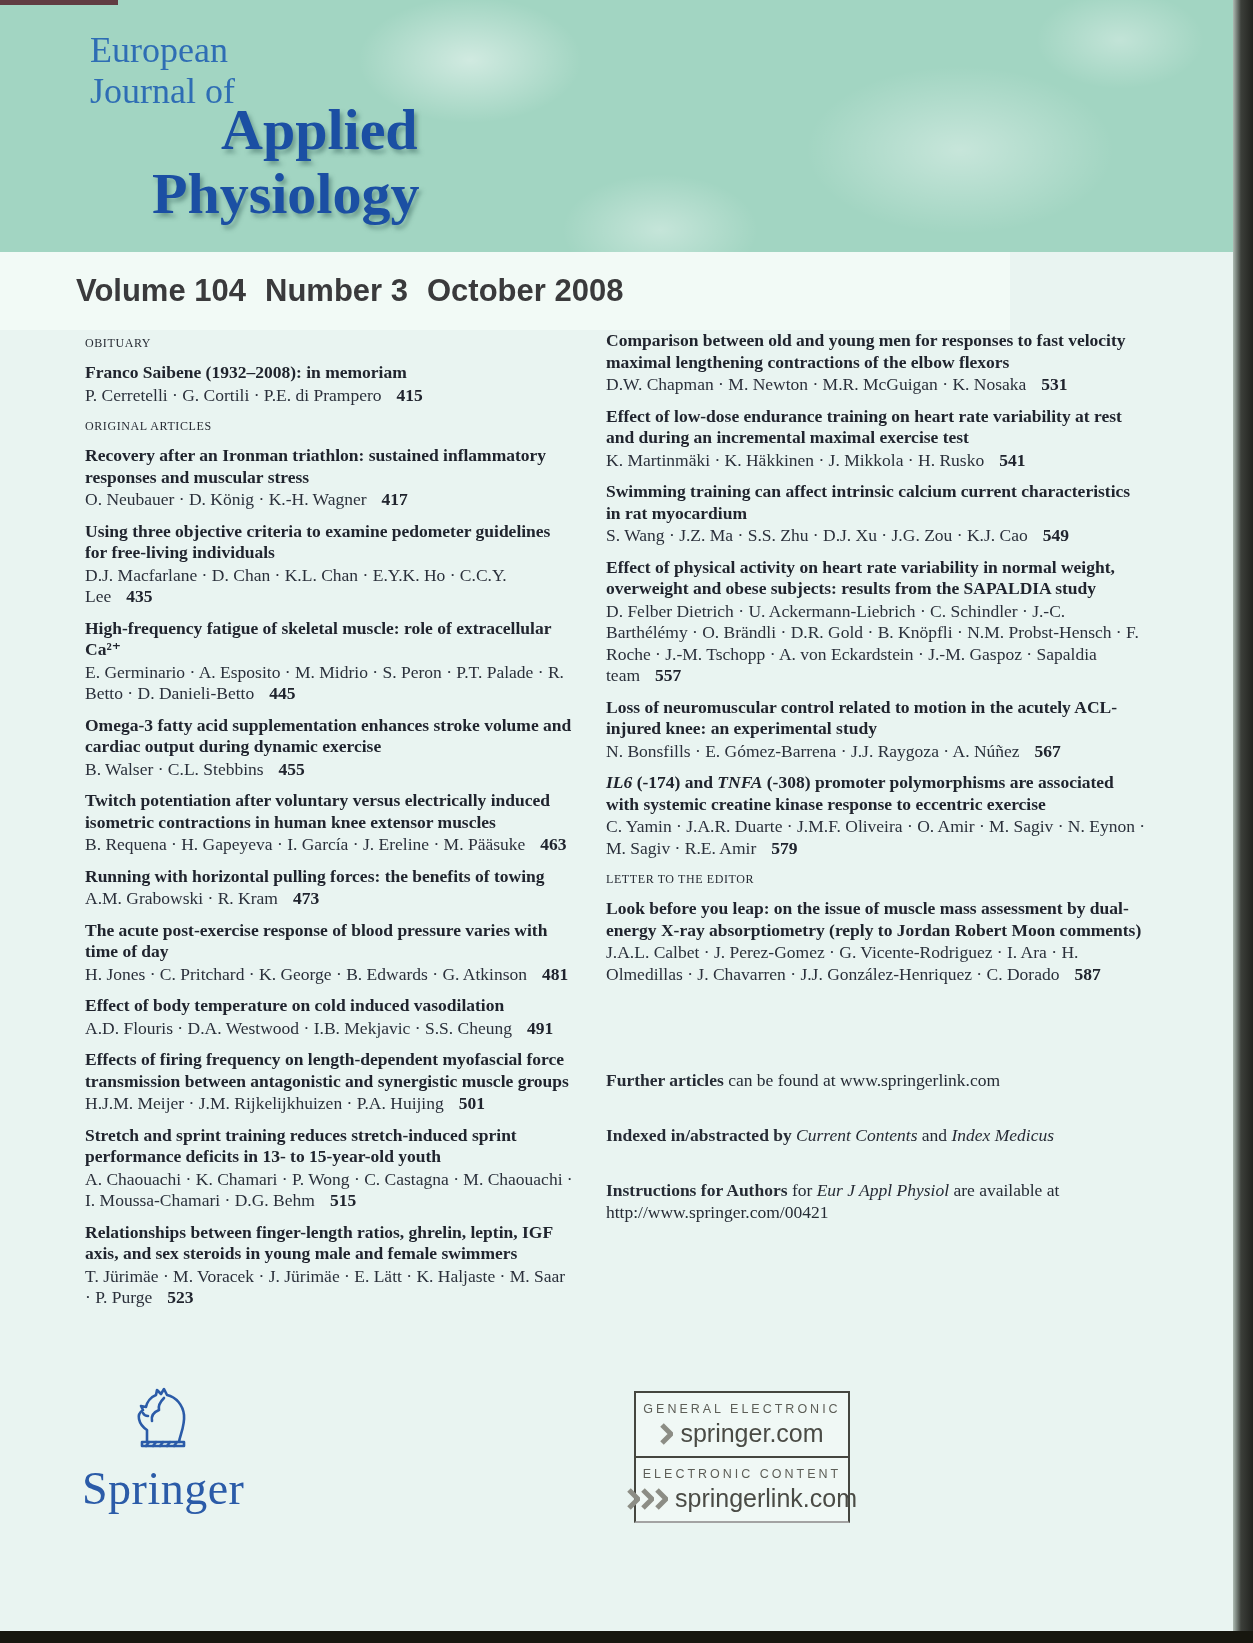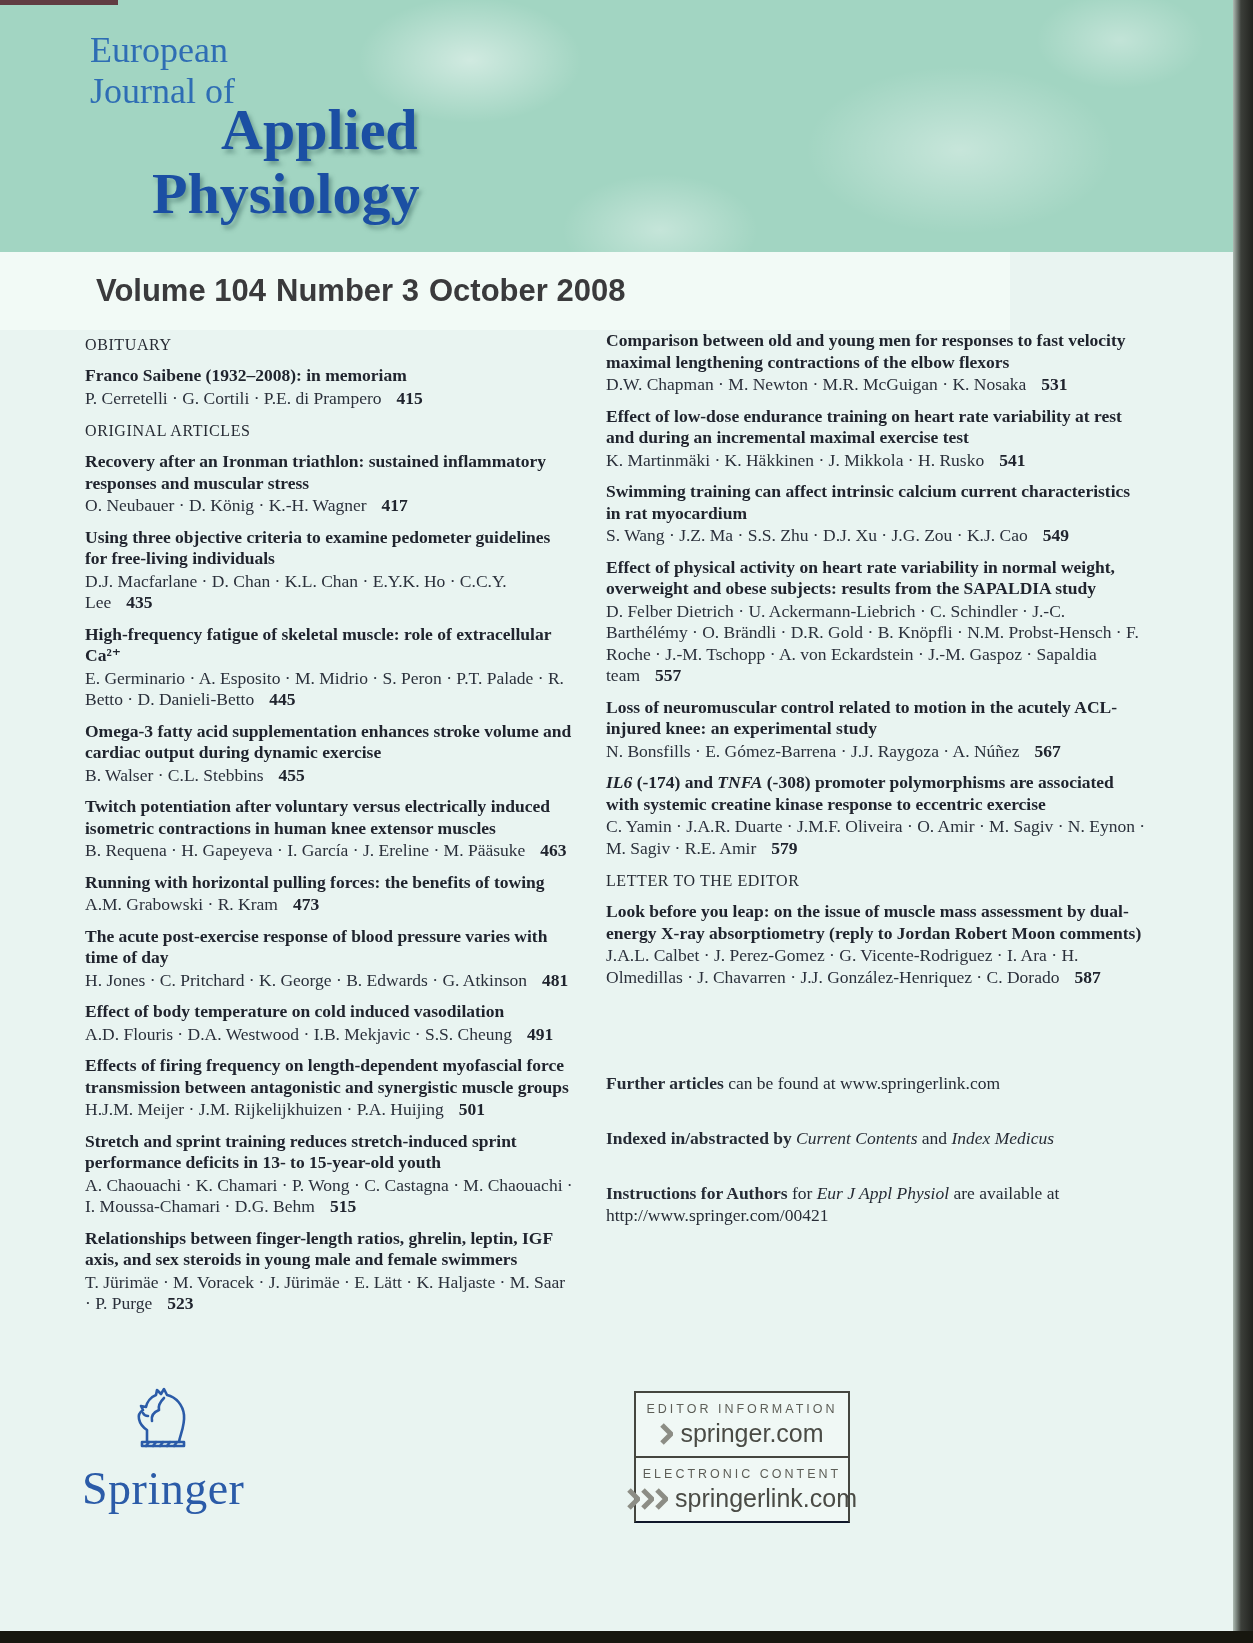--- a/index.html
+++ b/index.html
@@ -24,29 +24,29 @@
     font-family:Liberation Serif, serif;}
   .jprefix{position:absolute;left:90px;top:30px;color:#2e6db4;font-size:36px;
     font-weight:500;line-height:41px;}
   .jtitle{position:absolute;color:#1b4fa3;font-weight:700;
     text-shadow:3px 4px 4px rgba(70,115,105,.55);letter-spacing:0;}
   .jtitle1{left:221px;top:96px;font-size:58px;}
   .jtitle2{left:152px;top:160px;font-size:58px;}
 
   
   .volume-bar{position:absolute;left:0;top:252px;width:1010px;height:78px;background:#f2faf6;
-    display:flex;align-items:center;padding-left:96px;box-sizing:border-box;gap:10px;
+    display:flex;align-items:center;padding-left:76px;box-sizing:border-box;gap:19px;
     font-family:"Liberation Sans","DejaVu Sans",sans-serif;font-weight:700;font-size:31px;color:#3a3a3c;}
 
   
   .toc{position:absolute;left:0;top:330px;width:1180px;display:flex;
     padding-left:85px;box-sizing:content-box;gap:33px;}
   .col-left{width:488px;}
   .col-right{width:540px;}
-  .section-heading{font-size:16px;color:#262a33;letter-spacing:.6px;margin:13px 0 11px 0;}
+  .section-heading{font-size:12px;color:#262a33;letter-spacing:.6px;margin:13px 0 11px 0;}
   .col > .section-heading:first-child{margin-top:6px;}
   .entry{margin-bottom:10px;}
   .entry-title{font-weight:700;font-size:17.5px;line-height:21.5px;color:#20242e;}
   .entry-authors{font-size:17.5px;line-height:21.5px;color:#2b303b;margin-top:1px;}
   .page-num{font-weight:700;margin-left:15px;color:#20242e;}
   .it{font-style:italic;}
   .bd{font-weight:700;}
 
   
   .notes{margin-top:84px;}
@@ -55,21 +55,21 @@
   
   .publisher{position:absolute;left:82px;top:1386px;display:flex;align-items:center;gap:14px;flex-direction:column;}
   .springer-word{font-family:"Liberation Serif","DejaVu Serif",serif;font-size:46px;
     color:#2b5ba8;letter-spacing:.5px;}
 
   
   .boxes{position:absolute;left:634px;top:1391px;width:216px;
     font-family:"Liberation Sans","DejaVu Sans",sans-serif;}
   .linkbox{border:2px solid #45463f;border-bottom:none;box-sizing:border-box;
     padding:9px 6px 8px 6px;text-align:center;background:rgba(248,252,250,.45);}
-  .linkbox:last-child{border-bottom:2px solid #0f172a;}
+  .linkbox:last-child{border-bottom:2px solid #a3a3a3;}
   .linkbox .lbl{font-size:12.5px;letter-spacing:3px;color:#5d5e57;white-space:nowrap;}
   .linkbox .url-row{display:flex;align-items:center;justify-content:center;gap:7px;margin-top:3px;}
   .linkbox .url{font-size:25px;color:#4a4b45;}
   .chev{display:flex;gap:1px;align-items:center;}
 </style>
 </head>
 <body>
 
 <div class="page">
 
@@ -187,21 +187,21 @@
         <path d="M9 27 C10 29 12 30 14 30"></path>
         <path d="M8 56 L50 56 L50 60 L8 60 Z"></path>
         <path d="M12 60 L15 56 M19 60 L22 56 M26 60 L29 56 M33 60 L36 56 M40 60 L43 56"></path>
       </g>
     </svg>
     <span class="springer-word">Springer</span>
   </div>
 
   <div class="boxes">
       <div class="linkbox">
-        <div class="lbl">EDITOR INFORMATION</div>
+        <div class="lbl">GENERAL ELECTRONIC</div>
         <div class="url-row">
           <span class="chev">
             <svg width="13" height="24" viewBox="0 0 13 24">
               <path d="M2 3 L11 12 L2 21" fill="none" stroke="#8c8d85" stroke-width="5"></path>
             </svg>
           </span>
           <span class="url">springer.com</span>
         </div>
       </div>
       <div class="linkbox">

